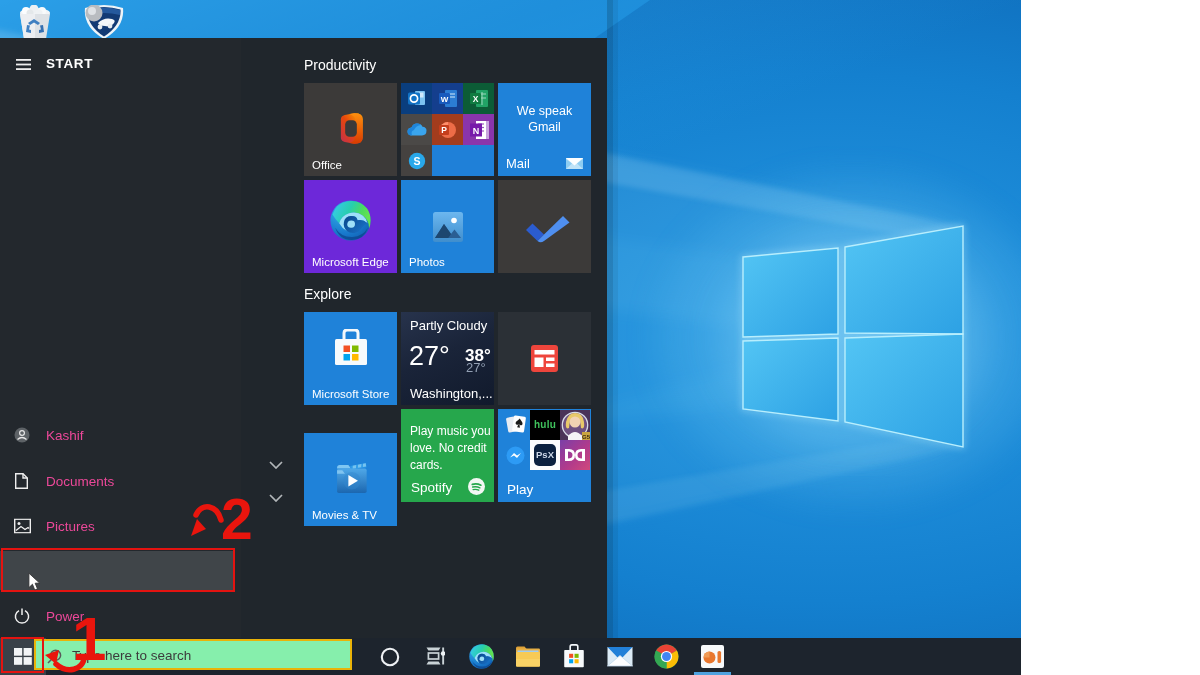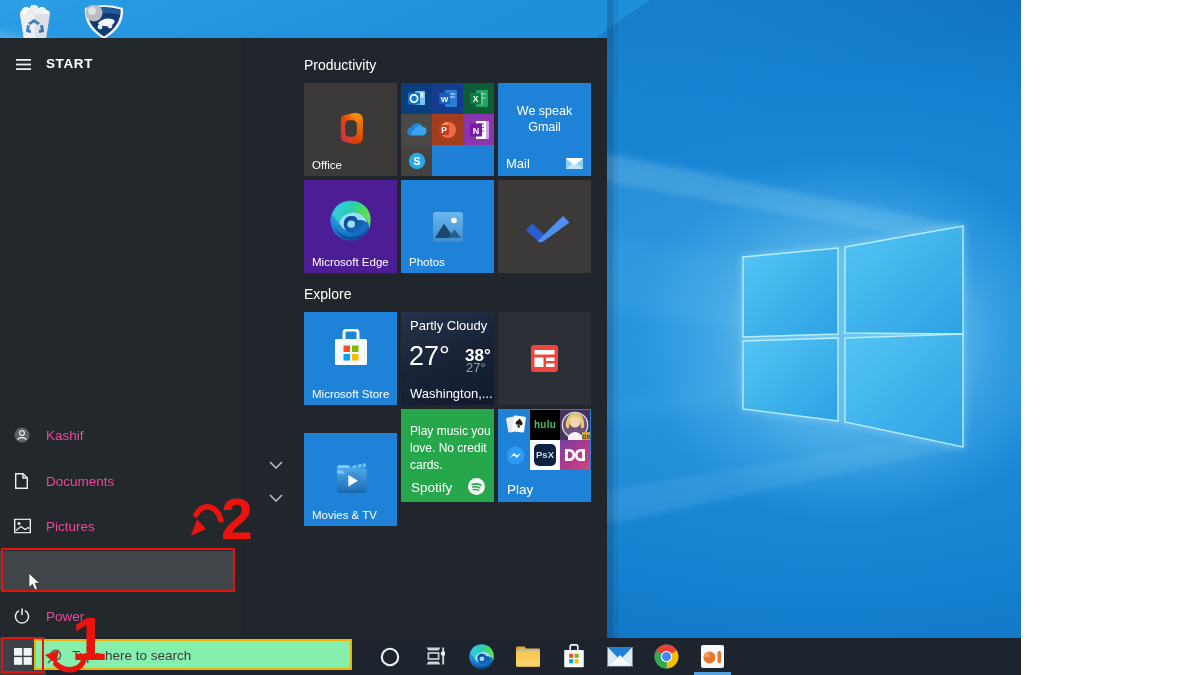--- a/index.html
+++ b/index.html
@@ -259,21 +259,21 @@
     <div class="abs" style="left:0;top:20px;width:93px;text-align:center;font-size:12.5px;line-height:16px;">We speak<br>Gmail</div>
     <div class="tlabel" style="font-size:13px;">Mail</div>
     <svg class="abs" style="right:8px;bottom:7px" width="17" height="11" viewBox="0 0 17 11">
       <rect width="17" height="11" fill="#bfe3f8"></rect>
       <polygon points="0,0 17,0 8.5,7.5" fill="#fdfeff"></polygon>
       <polygon points="0,11 6,5.5 0,1" fill="#8ecdf2"></polygon>
       <polygon points="17,11 11,5.5 17,1" fill="#8ecdf2"></polygon>
     </svg>
   </div>
 
-  <div class="tile" style="left:304px;top:142px;background:#4c1d95;">
+  <div class="tile" style="left:304px;top:142px;background:#6d28d9;">
     <svg class="abs" style="left:26px;top:20px" width="41" height="41" viewBox="0 0 40 40">
       <defs>
         <radialGradient id="ebase" cx="0.3" cy="0.25" r="1.05">
           <stop offset="0" stop-color="#35b4ee"></stop>
               <stop offset="0.55" stop-color="#1878cc"></stop>
               <stop offset="1" stop-color="#0b4f9e"></stop>
         </radialGradient>
         <linearGradient id="ecres" x1="0" y1="0" x2="1" y2="0.35">
           <stop offset="0" stop-color="#3ac9f4"></stop>
               <stop offset="0.5" stop-color="#27cfae"></stop>

